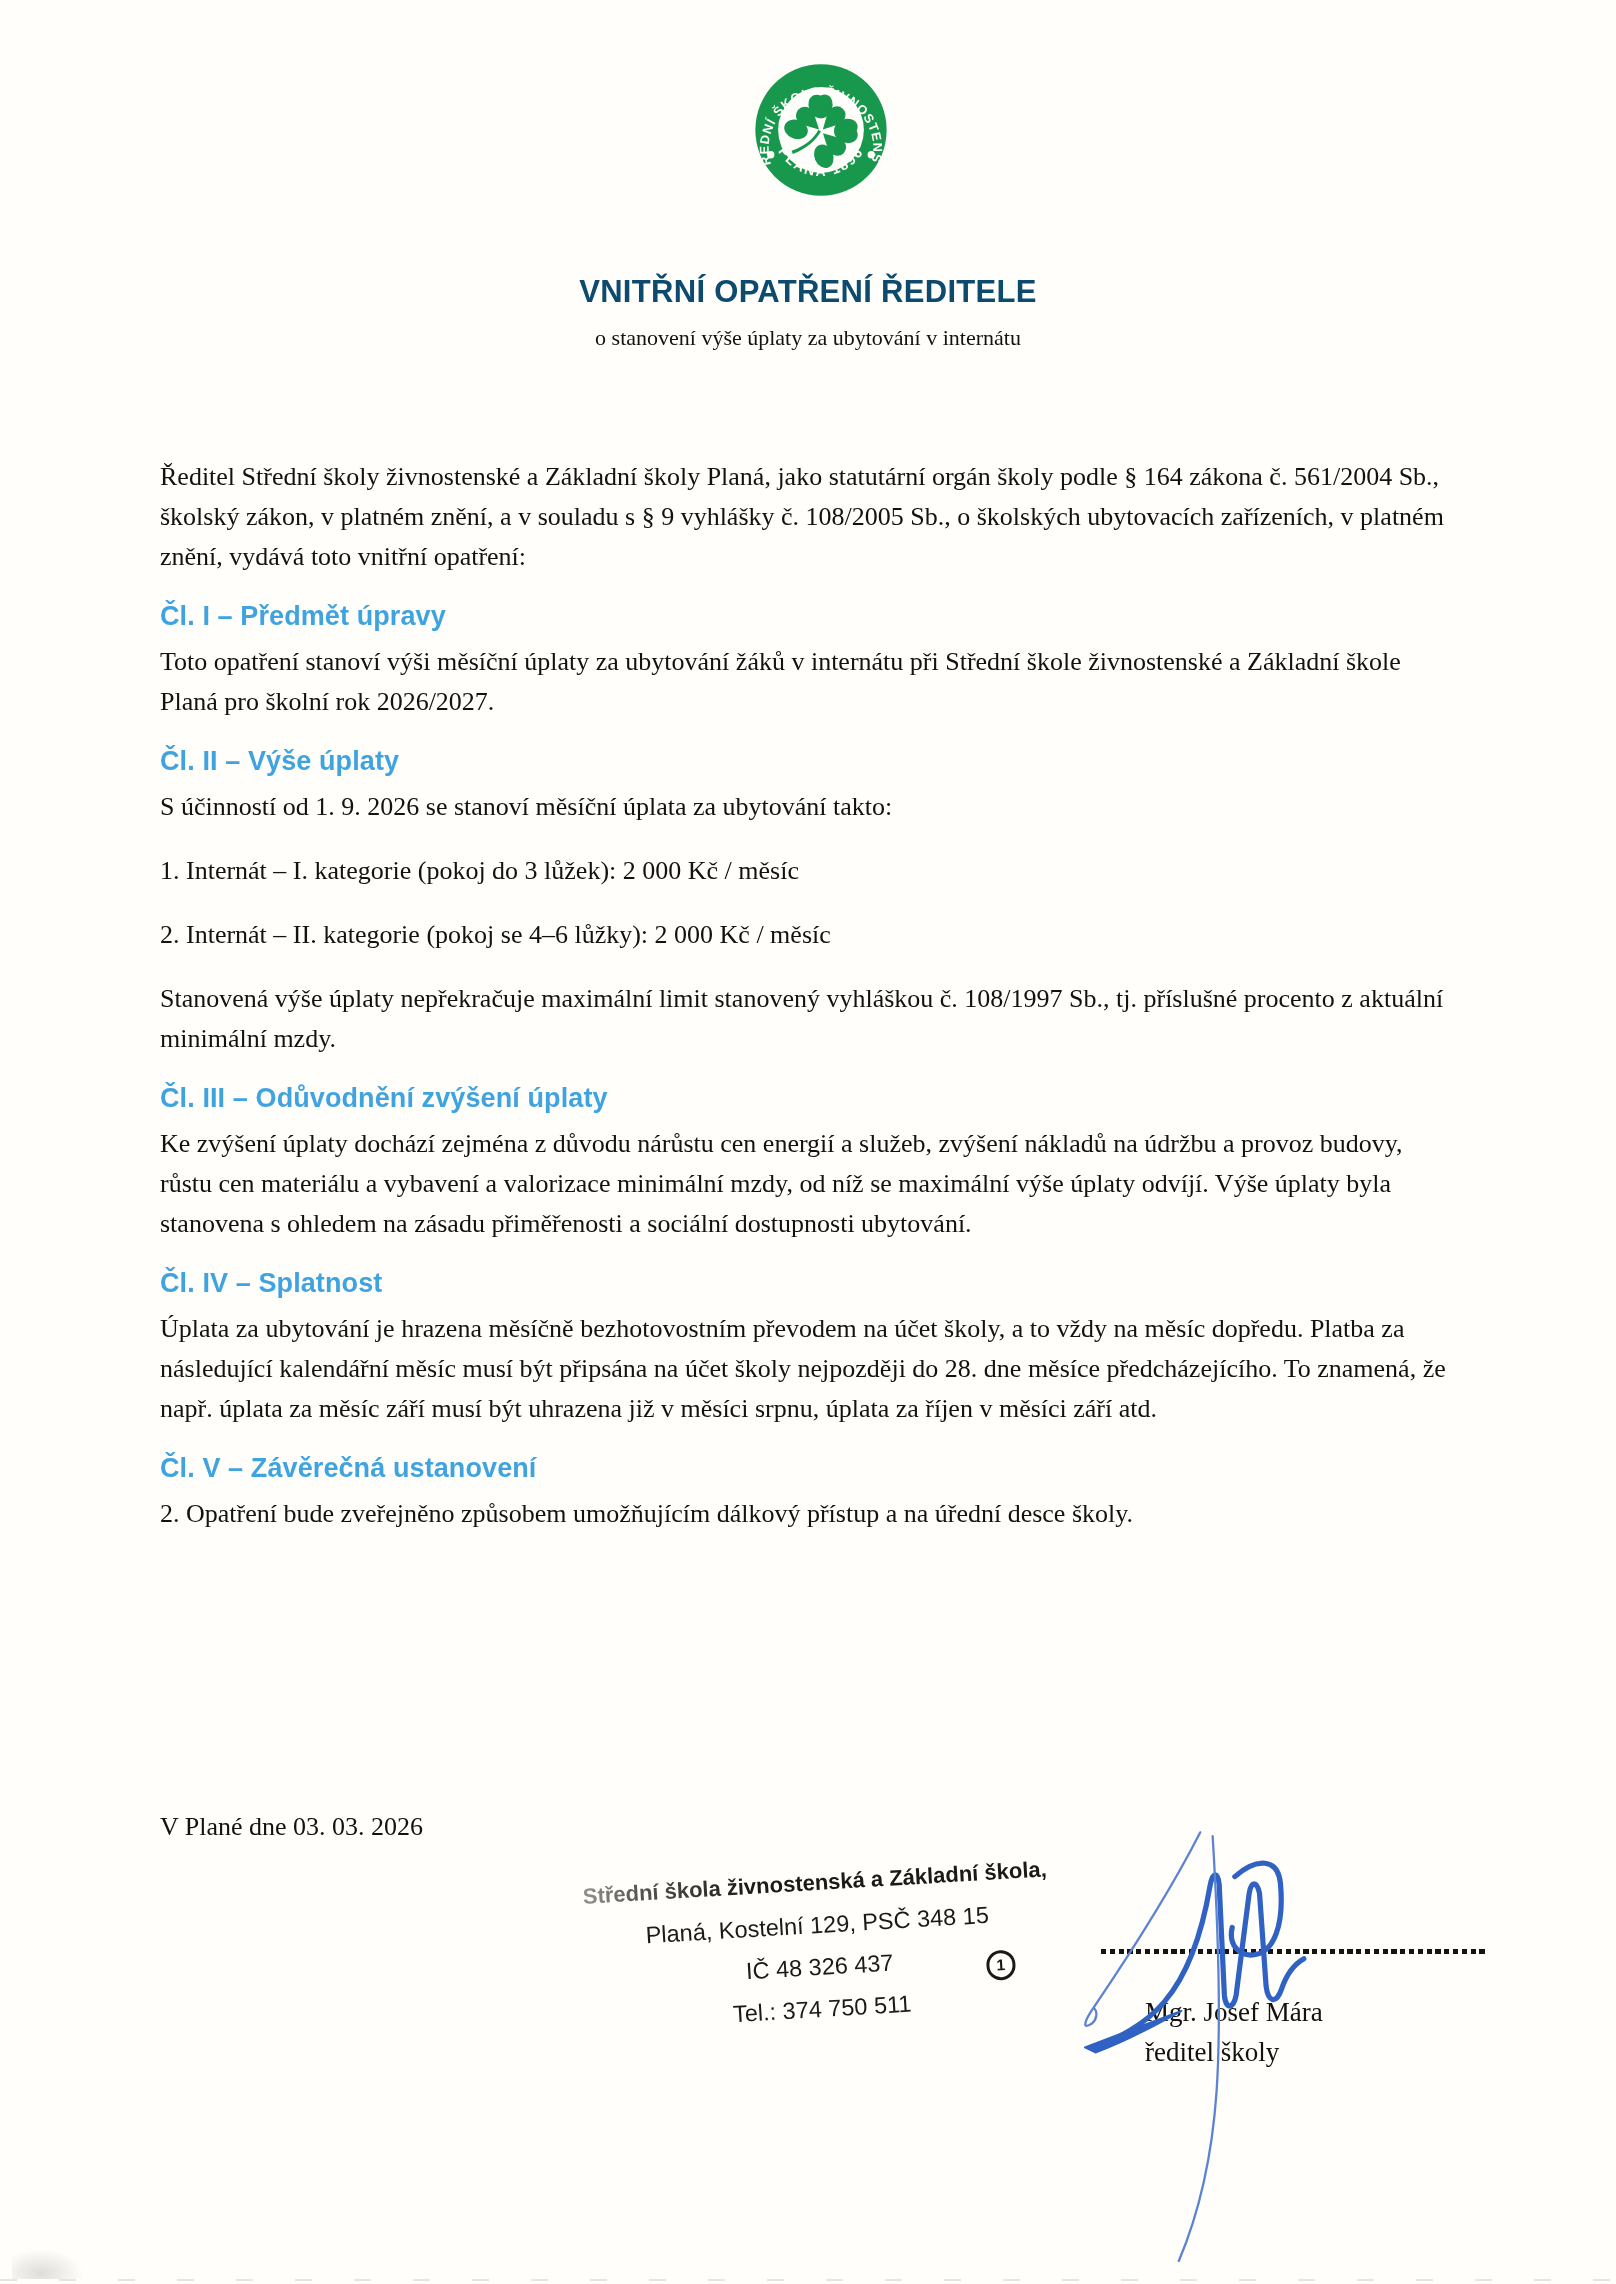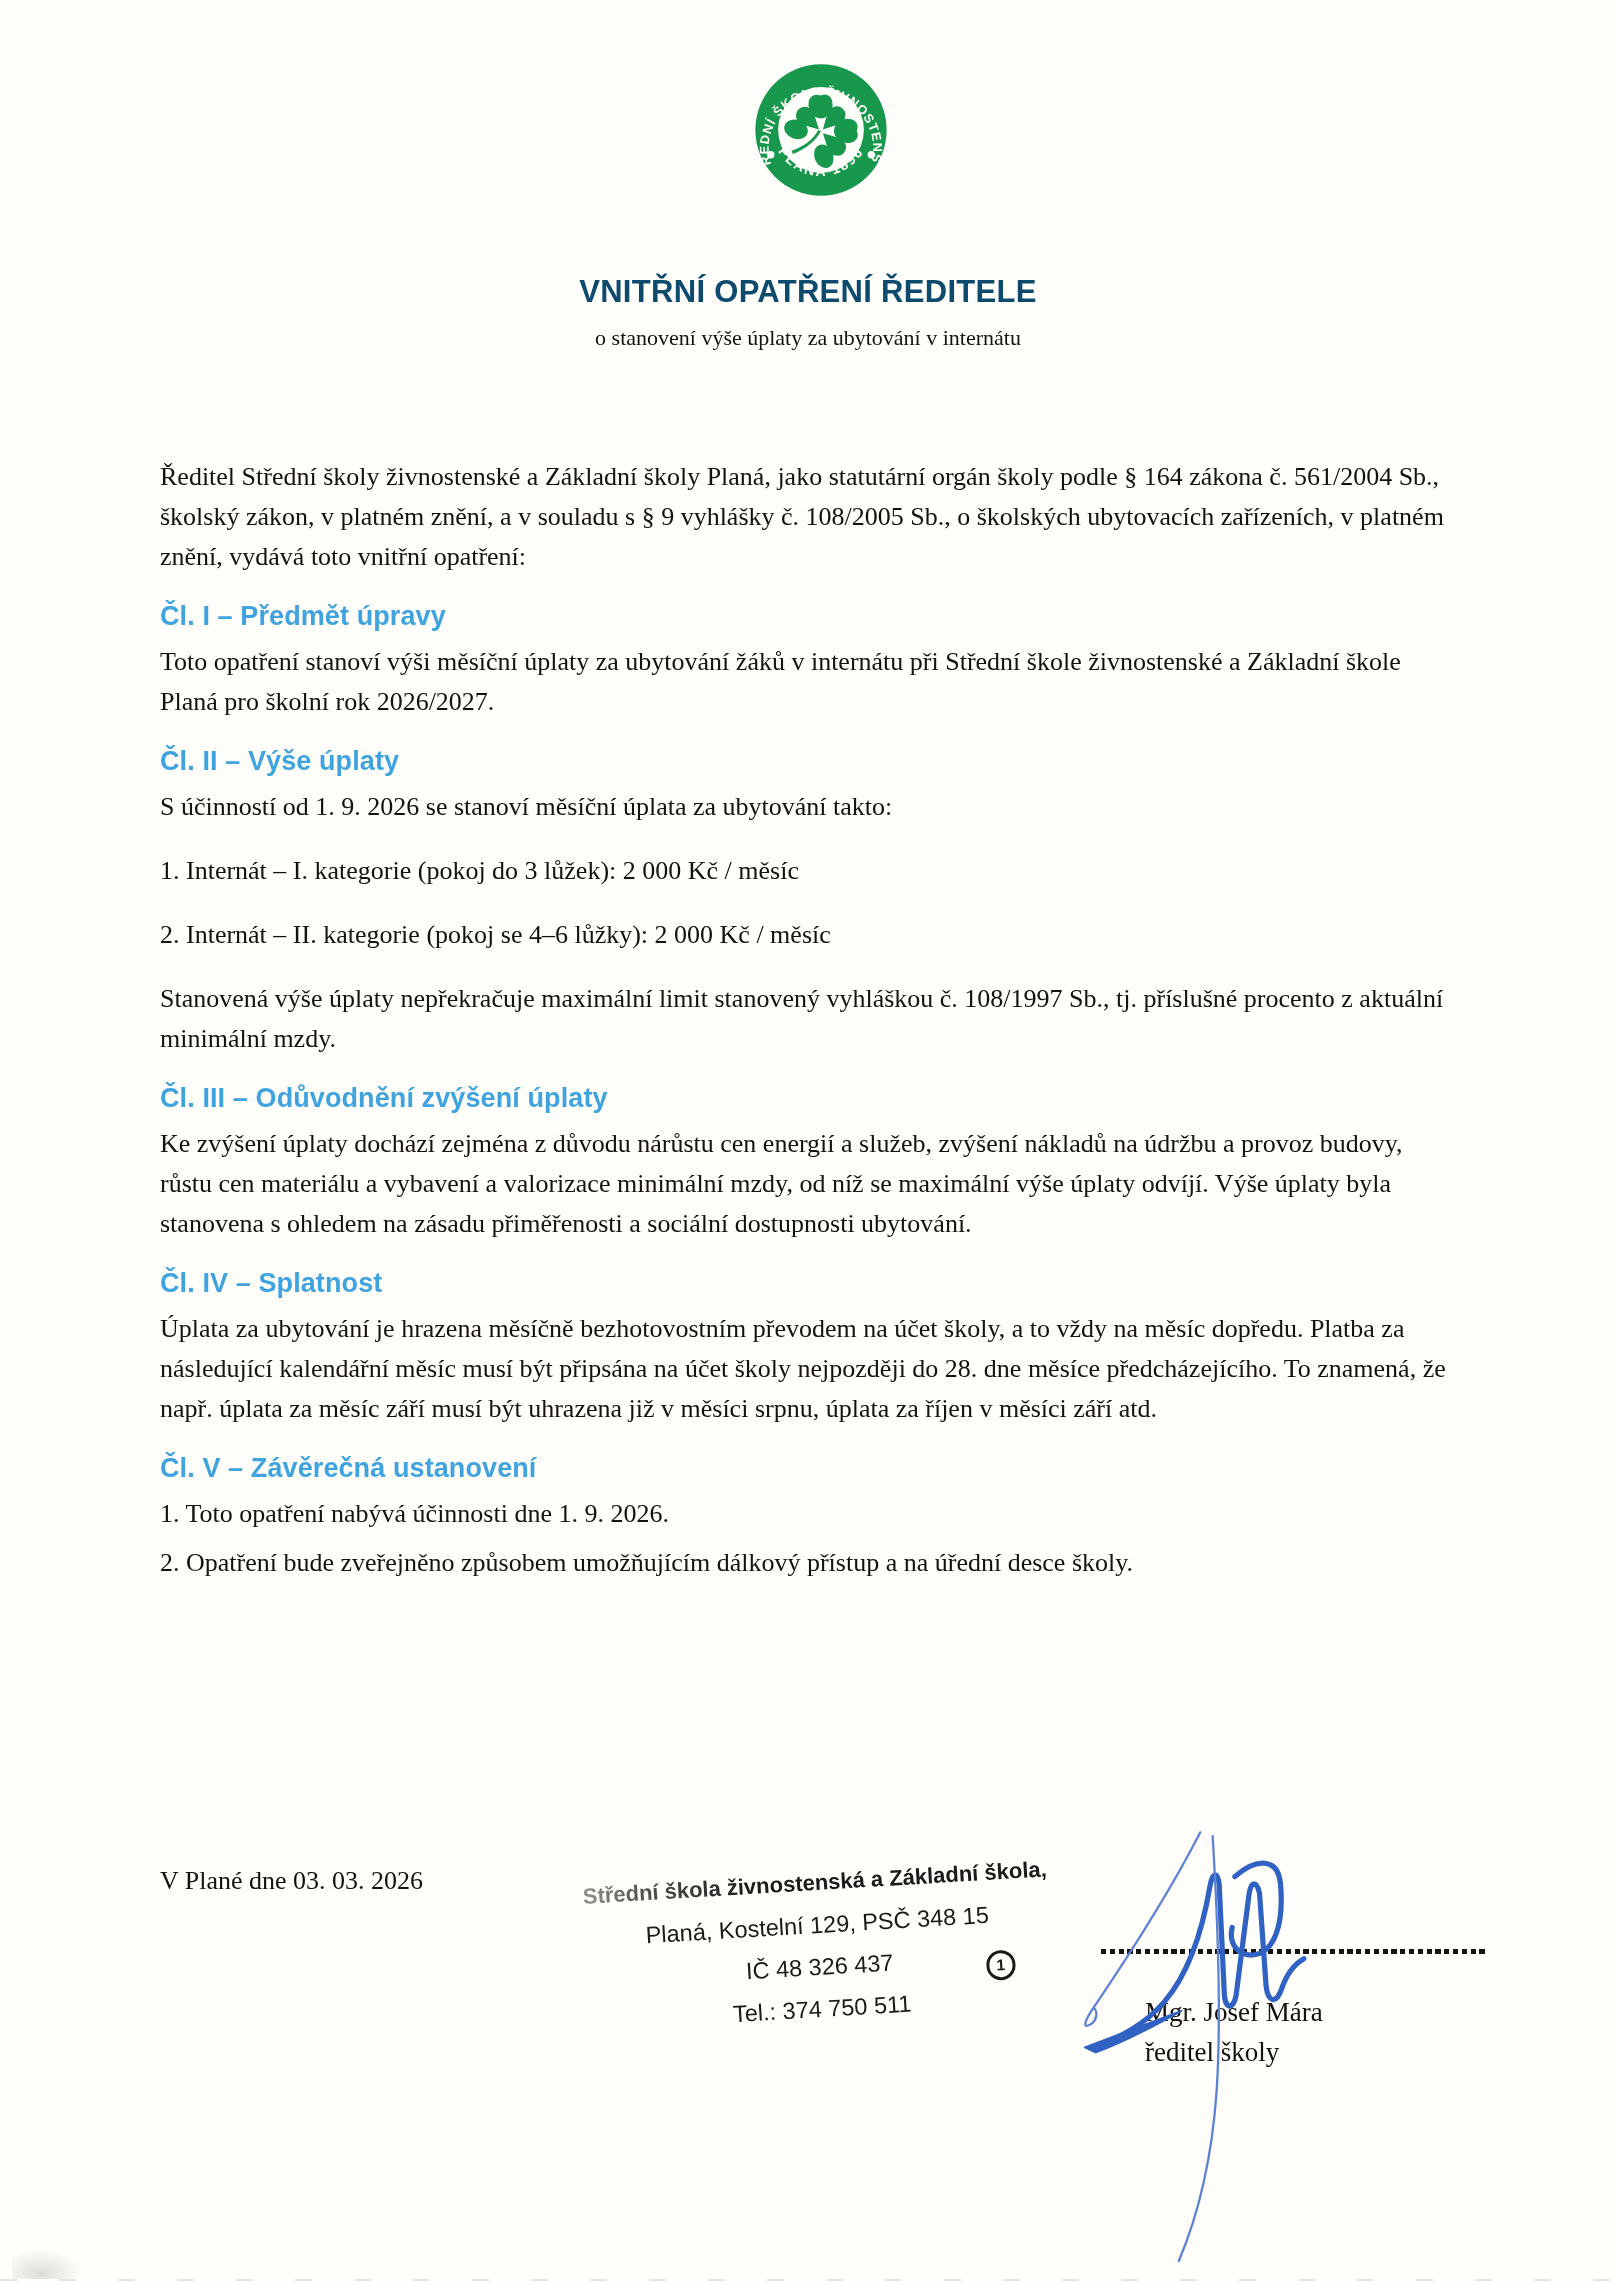--- a/index.html
+++ b/index.html
@@ -46,21 +46,21 @@
     margin:22px 0 0;
     font-family:"Liberation Sans","DejaVu Sans",sans-serif;
     font-weight:700;
     font-size:27px;line-height:34px;
     color:#3fa3e0;
     letter-spacing:0.1px;
   }
   .content p.spaced{margin-top:24px;}
   
   .date-line{
-    position:absolute;left:160px;top:1864px;
+    position:absolute;left:160px;top:1810px;
     font-size:26px;line-height:34px;color:#15110d;
   }
   .stamp{
     position:absolute;left:546px;top:1862px;width:545px;
     transform:rotate(-3.4deg);
     transform-origin:50% 50%;
     font-family:"Liberation Sans","DejaVu Sans",sans-serif;
     color:#1c1a18;
     text-align:center;
   }
@@ -162,21 +162,20 @@
       <p>Ke zvýšení úplaty dochází zejména z důvodu nárůstu cen energií a služeb, zvýšení nákladů na údržbu a provoz budovy, růstu cen materiálu a vybavení a valorizace minimální mzdy, od níž se maximální výše úplaty odvíjí. Výše úplaty byla stanovena s ohledem na zásadu přiměřenosti a sociální dostupnosti ubytování.</p>
     </section>
 
     <section class="section">
       <h2>Čl. IV – Splatnost</h2>
       <p>Úplata za ubytování je hrazena měsíčně bezhotovostním převodem na účet školy, a to vždy na měsíc dopředu. Platba za následující kalendářní měsíc musí být připsána na účet školy nejpozději do 28. dne měsíce předcházejícího. To znamená, že např. úplata za měsíc září musí být uhrazena již v měsíci srpnu, úplata za říjen v měsíci září atd.</p>
     </section>
 
     <section class="section">
       <h2>Čl. V – Závěrečná ustanovení</h2>
-      <p>1. Toto opatření nabývá účinnosti dne 1. 9. 2026.</p>
       <p>2. Opatření bude zveřejněno způsobem umožňujícím dálkový přístup a na úřední desce školy.</p>
     </section>
   </div>
 
   <div class="date-line">V Plané dne 03. 03. 2026</div>
 
   <div class="stamp">
     <div class="s-line s-line1">Střední škola živnostenská a Základní škola,</div>
     <div class="s-line">Planá, Kostelní 129, PSČ 348 15</div>
     <div class="s-line">IČ 48 326 437</div>

